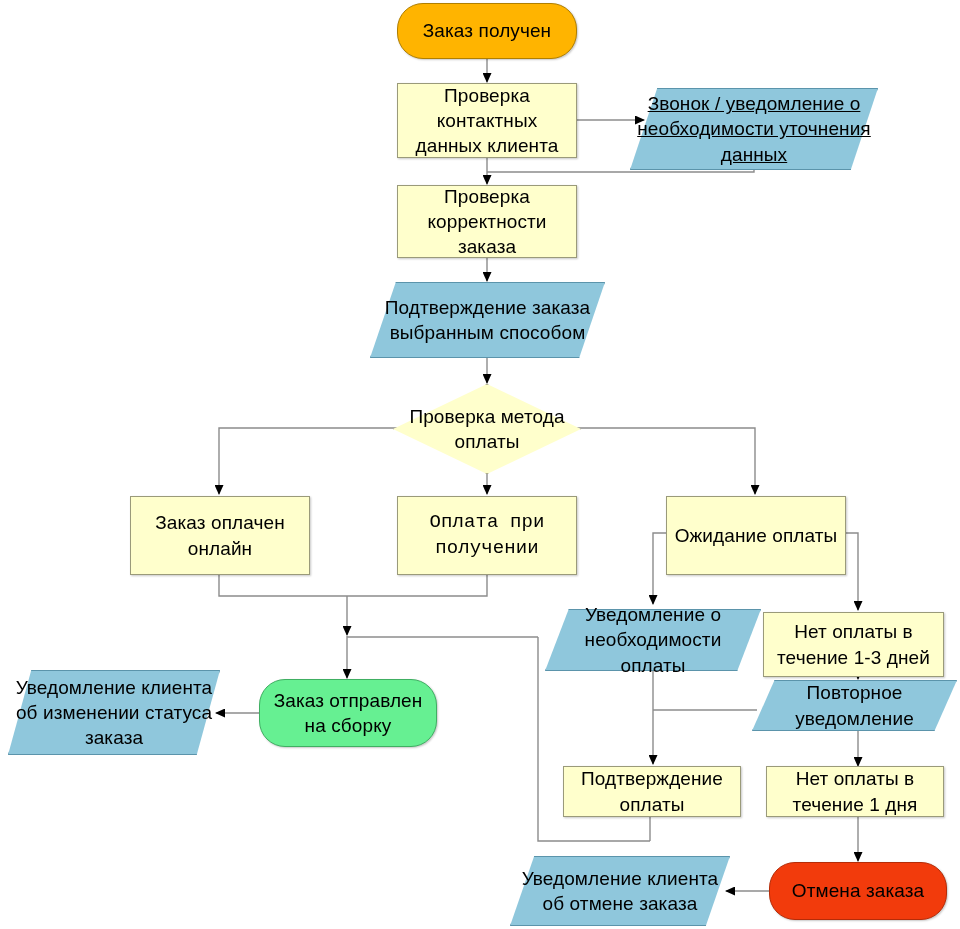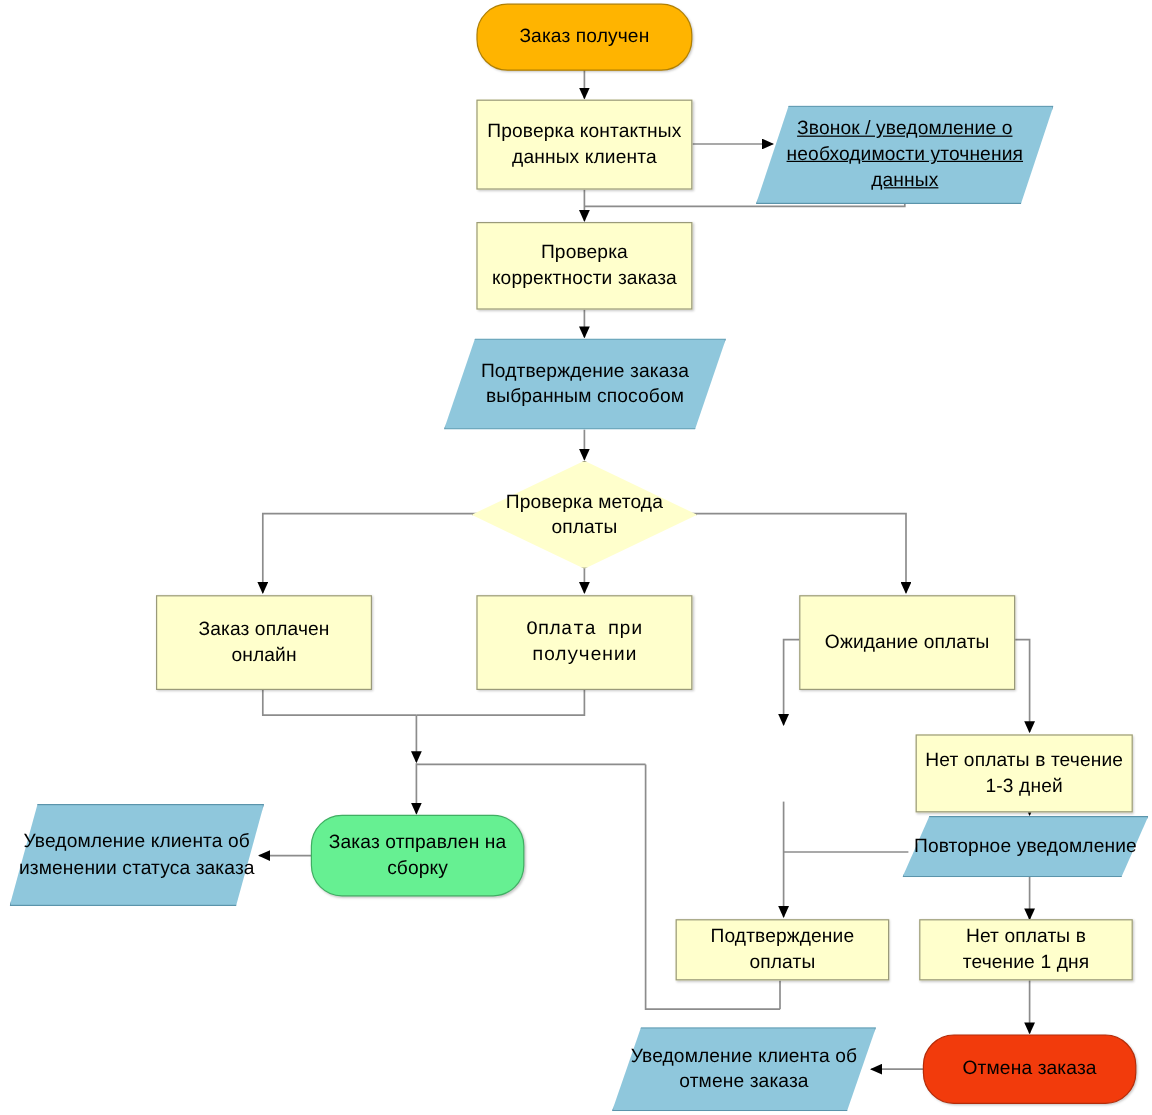--- a/index.html
+++ b/index.html
@@ -25,21 +25,21 @@
     height: 929px;
   }
   .node {
     position: absolute;
     display: flex;
     align-items: center;
     justify-content: center;
     text-align: center;
     box-sizing: border-box;
     color: #000000;
-    font-size: 16px;
+    font-size: 19px;
     line-height: 1.32;
     letter-spacing: 0.1px;
   }
   .node .label {
     display: block;
     width: 100%;
     padding: 0 6px;
     box-sizing: border-box;
   }
   
@@ -197,20 +197,24 @@
   </div>
 
   <div class="node shape-rect" style="left:397px; top:496px; width:180px; height:79px;font-family:Liberation Mono, monospace;">
     <span class="label">Оплата при получении</span>
   </div>
 
   <div class="node shape-rect" style="left:666px; top:496px; width:180px; height:79px;">
     <span class="label">Ожидание оплаты</span>
   </div>
 
+  <div class="node shape-para" style="left:545px; top:609px; width:216px; height:62px;">
+    <span class="para-bg"></span>
+    <span class="label">Уведомление о необходимости оплаты</span>
+  </div>
 
   <div class="node shape-rect" style="left:763px; top:612px; width:181px; height:65px;">
     <span class="label">Нет оплаты в течение 1-3 дней</span>
   </div>
 
   <div class="node shape-para" style="left:752px; top:680px; width:205px; height:51px;">
     <span class="para-bg"></span>
     <span class="label">Повторное уведомление</span>
   </div>
 

